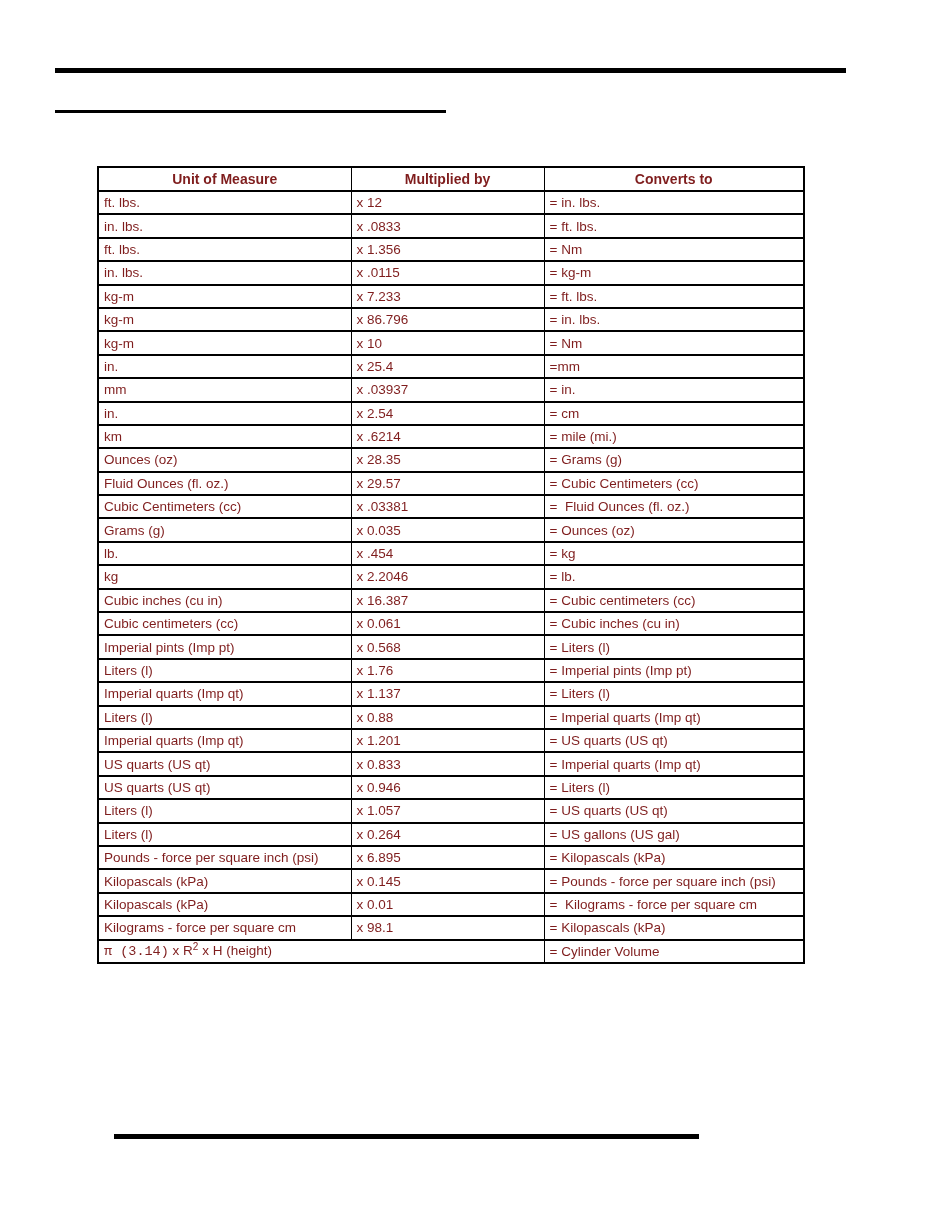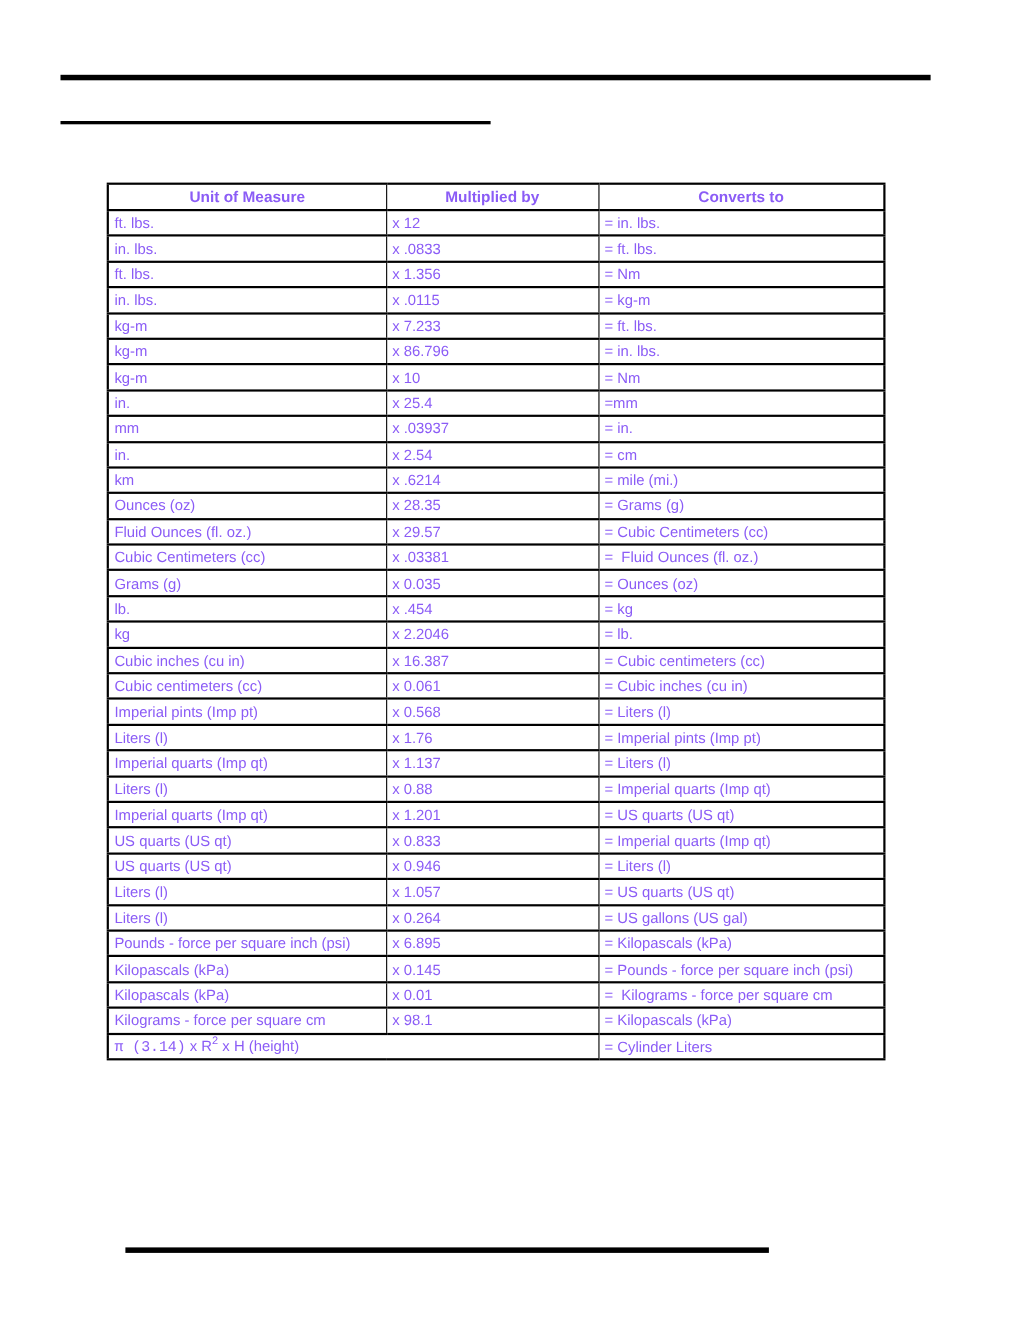--- a/index.html
+++ b/index.html
@@ -6,21 +6,21 @@
     margin: 0;
     padding: 0;
     background: #ffffff;
   }
   #page {
     position: relative;
     width: 935px;
     height: 1210px;
     background: #ffffff;
     font-family: "Liberation Sans", sans-serif;
-    color: #8b5cf6;
+    color: #7f1d1d;
     overflow: hidden;
   }
   .rule {
     position: absolute;
     background: #000000;
   }
   #top-rule    { left: 55px;  top: 68px;   width: 791px; height: 5px; }
   #heading-rule{ left: 55px;  top: 110px;  width: 391px; height: 3px; }
   #footer-rule { left: 114px; top: 1134px; width: 585px; height: 5px; }
 
@@ -247,20 +247,20 @@
   </tr>
         <tr>
     <td>Kilograms - force per square cm</td>
     <td>x 98.1</td>
     <td>= Kilopascals (kPa)</td>
   </tr>
       </tbody>
     <tbody>
       <tr>
         <td colspan="2"><span class="serif">π (3.14)</span><span> x R</span><sup>2</sup><span> x H (height)</span></td>
-        <td>= Cylinder Liters</td>
+        <td>= Cylinder Volume</td>
       </tr>
     </tbody>
   </table>
 
   <div class="rule" id="footer-rule"></div>
 
 </div>
 
 </body></html>

